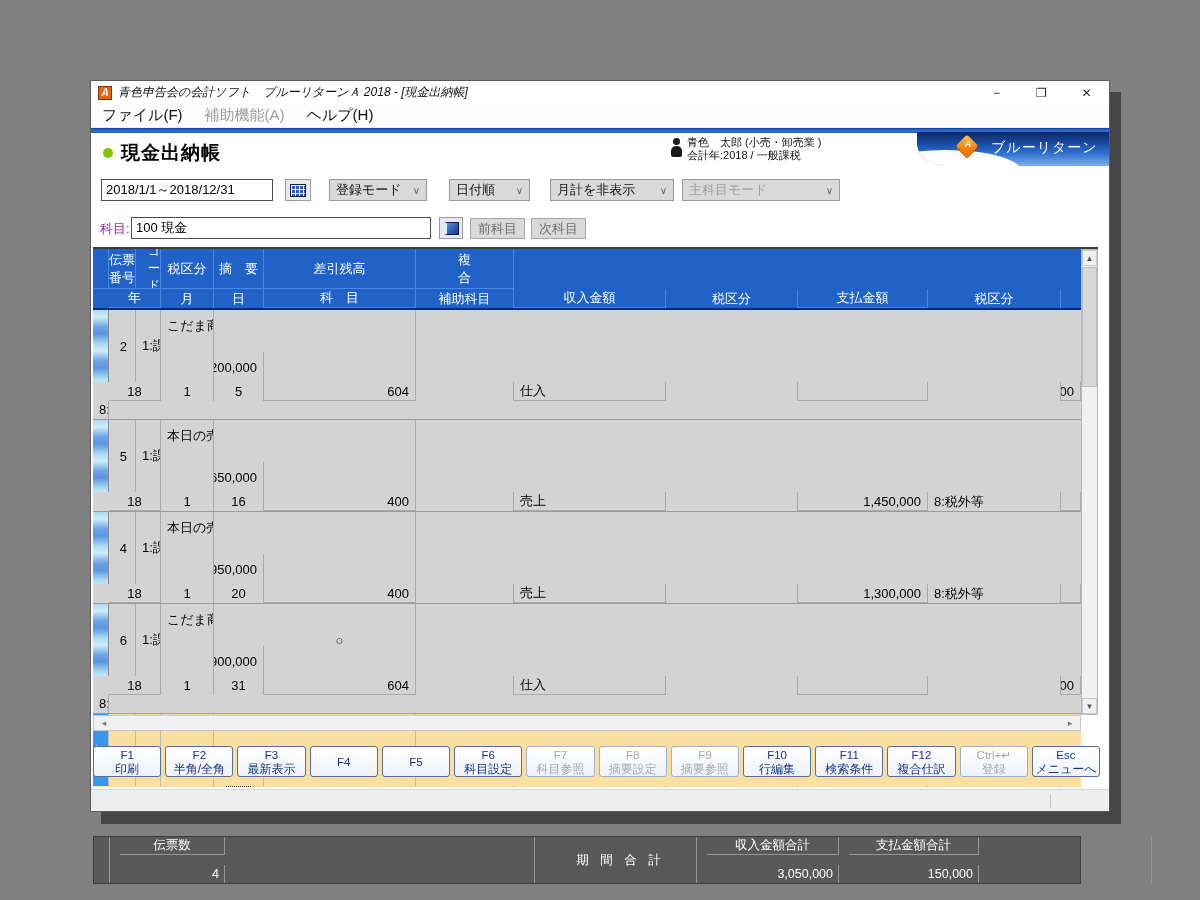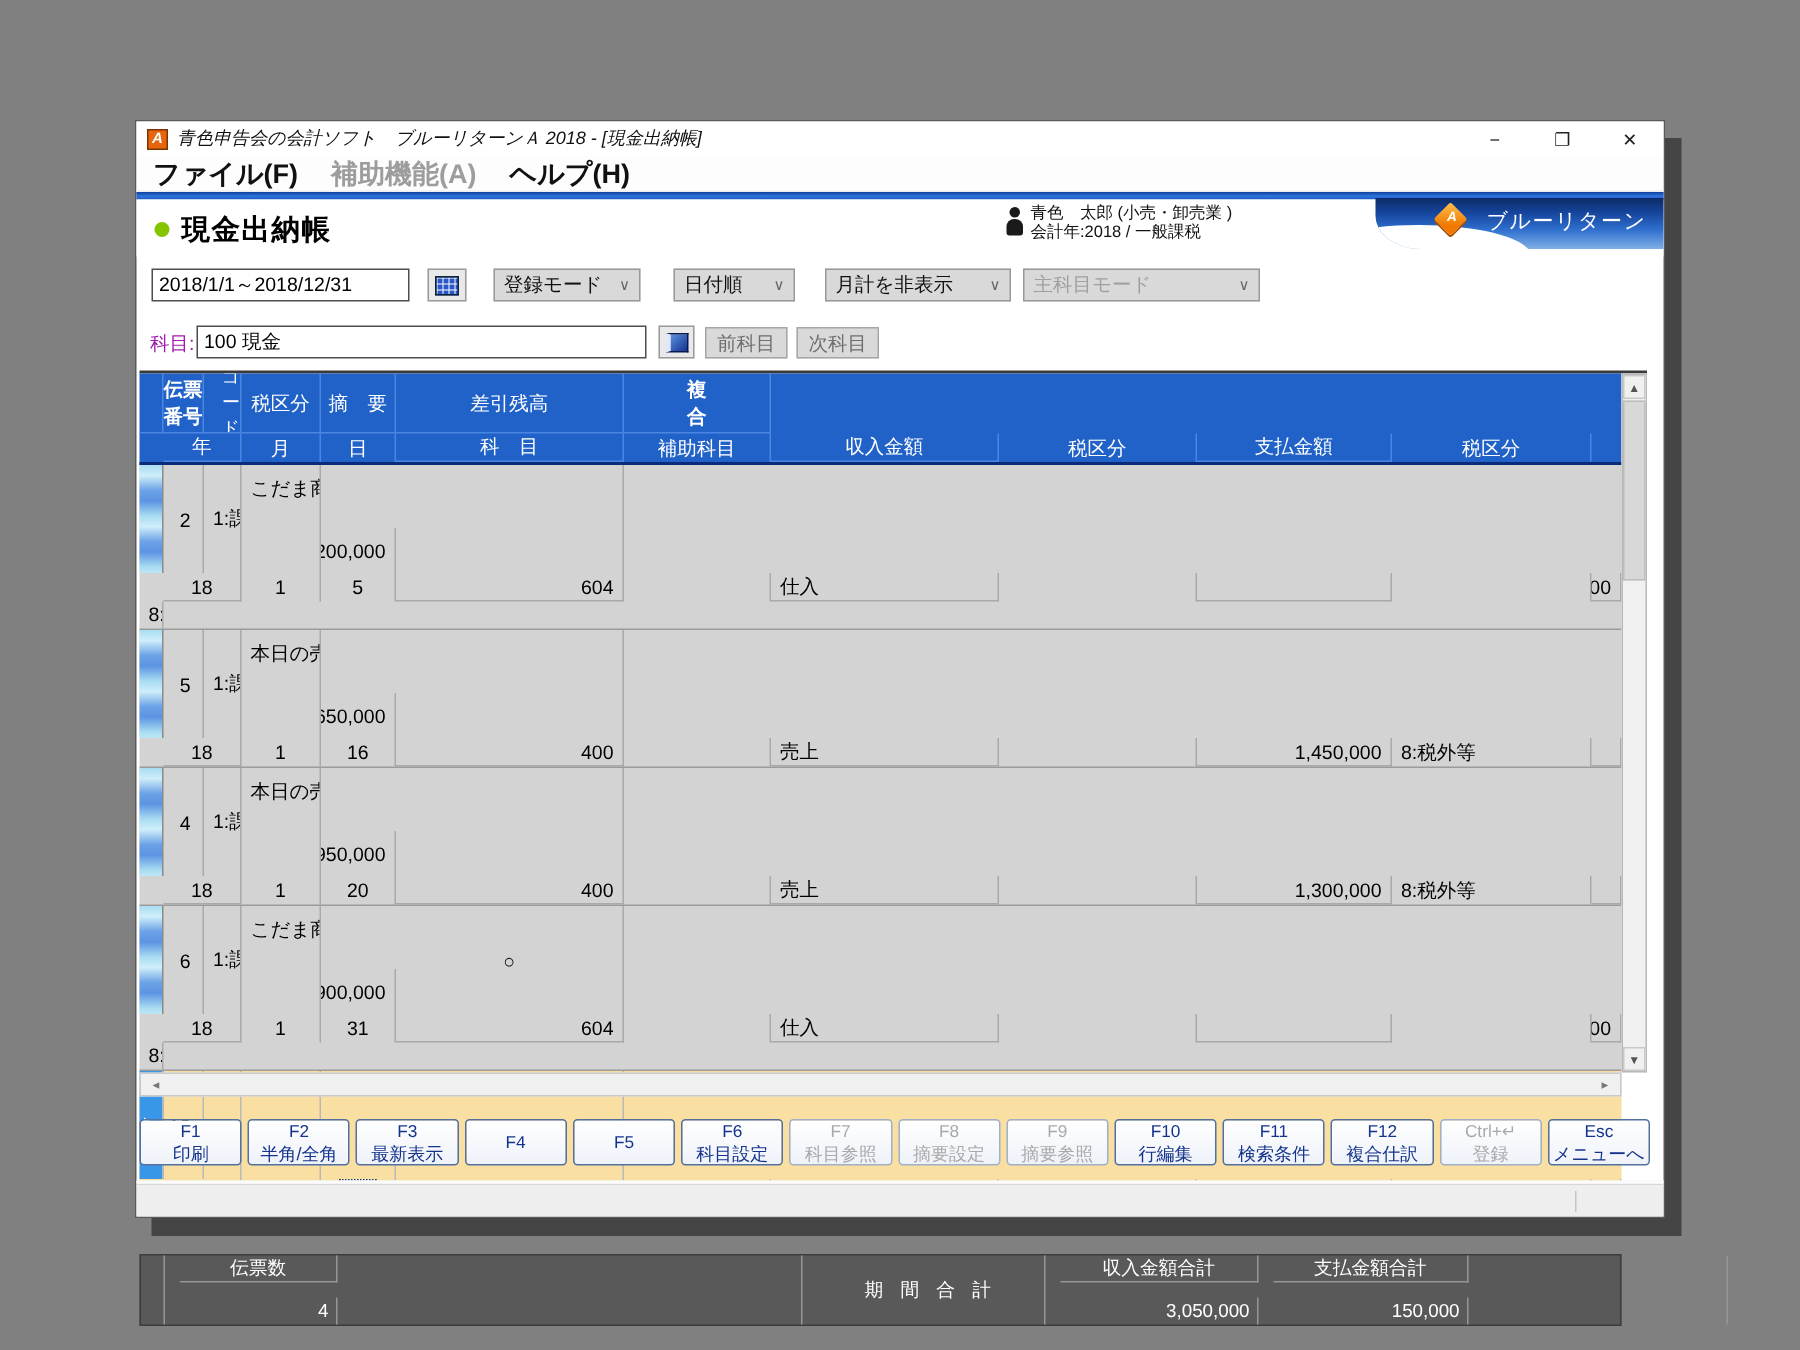--- a/index.html
+++ b/index.html
@@ -10,21 +10,21 @@
 
   
   .titlebar { position:absolute; left:0; top:0; right:0; height:23px; background:#fff; display:flex; align-items:center; }
   .app-icon { width:14px; height:14px; margin:0 6px 0 7px; background:#e8650f; border:1px solid #7a3404; color:#fff; font-size:10px; font-weight:bold; display:flex; align-items:center; justify-content:center; font-style:italic; }
   .title-text { font-size:12px; color:#111;font-style:italic; }
   .win-btns { margin-left:auto; display:flex; align-items:center; height:100%; }
   .win-btn { width:45px; height:100%; display:flex; align-items:center; justify-content:center; font-size:12px; color:#222; }
 
   
   .menubar { position:absolute; left:0; top:23px; right:0; height:24px; background:#fdfdfd; display:flex; align-items:center; border-bottom:1px solid #eee; }
-  .menu-item { font-size:18px; padding:0 11px; color:#111;font-weight:bold; }
+  .menu-item { font-size:15px; padding:0 11px; color:#111; }
   .menu-item.dis { color:#9d9d9d; }
 
   .blueline { position:absolute; left:0; top:47px; right:0; height:5px; background:linear-gradient(180deg,#0f3f9e,#2e74dc 55%,#1f5cc0); }
 
   
   .headband { position:absolute; left:0; top:52px; right:0; height:38px; background:#fff; }
   .pg-title-wrap { position:absolute; left:12px; top:7px; display:flex; align-items:center; gap:8px; }
   .green-ring { width:9px; height:9px; border:5px solid #85c500; border-radius:50%; background:#fff; }
   .pg-title { font-size:19px; font-weight:bold; color:#000; letter-spacing:1px; }
   .userinfo { position:absolute; left:580px; top:3px; display:flex; gap:5px; }
@@ -61,21 +61,21 @@
 
   
   :root { --cols:16px 27px 25px 53px 50px 152px 98px 152px 132px 130px 133px 20px; }
   .table-wrap { position:absolute; left:2px; top:166px; width:1005px; height:482px; background:#fff; border-top:2px solid #3a3a3a; }
 
   .thead { display:grid; grid-template-columns:var(--cols); grid-template-rows:20px 20px; width:988px;
            background:#2162c8; color:#fff; font-size:13px; border-bottom:2px solid #0c2a7a; }
   .th { display:flex; align-items:center; justify-content:center; border-right:1px solid #4b86e2; border-bottom:1px solid #4b86e2; overflow:hidden; }
   .th.span2 { grid-row:1/3; }
   .th.nob { border-bottom:none; }
-  .th.twolines { flex-direction:column; line-height:18px;font-weight:bold; }
+  .th.twolines { flex-direction:column; line-height:18px; }
   .th-code { font-size:12px;text-align:right; }
 
   .trow { display:grid; grid-template-columns:var(--cols); grid-template-rows:36px 36px; width:988px;
           background:#d3d3d3; font-size:13px; color:#000; border-bottom:1px solid #9b9b9b; }
   .td { border-right:1px solid #a9a9a9; overflow:hidden; white-space:nowrap; }
   .td.bb { border-bottom:1px solid #a9a9a9; }
   .span2 { grid-row:1/3; }
   .cind { grid-row:1/3; background:repeating-linear-gradient(180deg,#a8dcf2 0px,#cfeefa 7px,#6ca2e6 17px,#5d94e2 24px,#a8dcf2 34px); border-right:1px solid #8a8a8a; }
   .cyear { grid-column:2/4; display:flex; align-items:center; justify-content:center; }
   .cmonth,.cday { display:flex; align-items:center; justify-content:center; }

